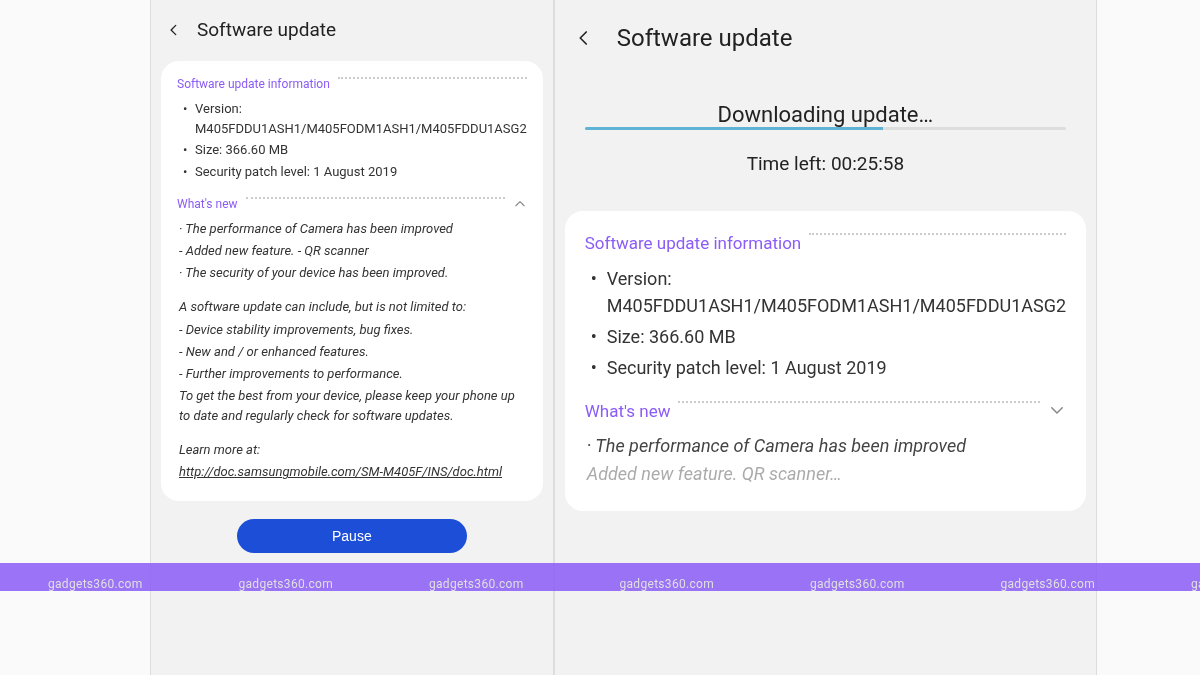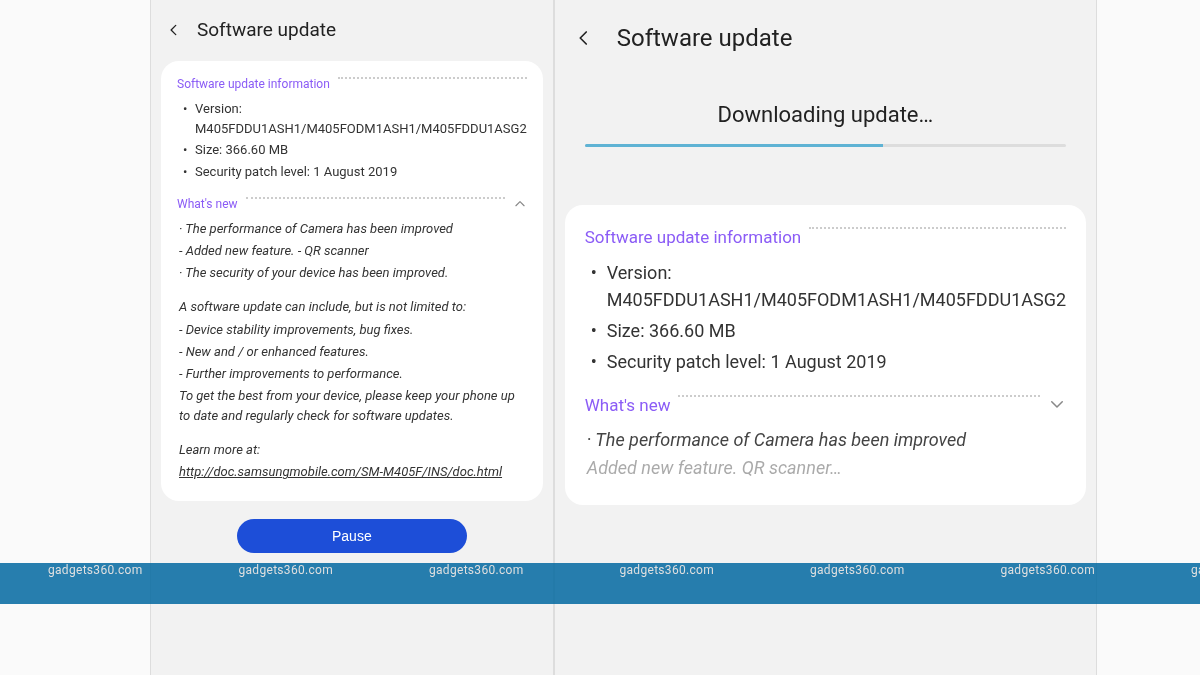--- a/index.html
+++ b/index.html
@@ -48,21 +48,21 @@
   .right .phone-header { padding: 24px 20px 30px 20px; gap: 24px; }
   .right .back-icon { width:18px; height:18px; }
 
   .downloading-block {
     text-align: center;
     padding: 20px 30px 28px 30px;
   }
   .downloading-text {
     font-size: 22px;
     color: #222;
-    margin-bottom: 17px;
+    margin-bottom: 0;
   }
   .progress-bar {
     height: 3px;
     background: #ddd;
     border-radius: 2px;
     overflow: hidden;
     margin-bottom: 22px;
   }
   .progress-fill {
     height: 100%;
@@ -154,24 +154,24 @@
     border: none;
     font-size: 14px;
     font-weight: 500;
   }
 
   .watermark-bar {
     position: absolute;
     left: 0;
     right: 0;
     top: 563px;
-    height: 41px;
-    background: #0369a1;
-    display: flex;
-    align-items: flex-start;
+    height: 28px;
+    background: #8b5cf6;
+    display: flex;
+    align-items: flex-end;
     overflow: hidden;
     white-space: nowrap;
     opacity: 0.85;
   }
   .watermark-bar span {
     color: #ddd;
     font-size: 12px;
     margin: 0 48px;
     letter-spacing: 0.3px;
   }
@@ -246,20 +246,21 @@
           </svg>
       </span>
       <span class="header-title">Software update</span>
     </div>
 
     <div class="downloading-block">
       <div class="downloading-text">Downloading update…</div>
       <div class="progress-bar">
         <div class="progress-fill"></div>
       </div>
+      <div class="time-left">Time left: 00:25:58</div>
     </div>
 
     <div class="card">
       <div class="section-header">
         <span class="label">Software update information</span>
         <span class="dots-line"></span>
       </div>
       <ul class="info-list">
         <li>Version: M405FDDU1ASH1/M405FODM1ASH1/M405FDDU1ASG2</li>
         <li>Size: 366.60 MB</li>

